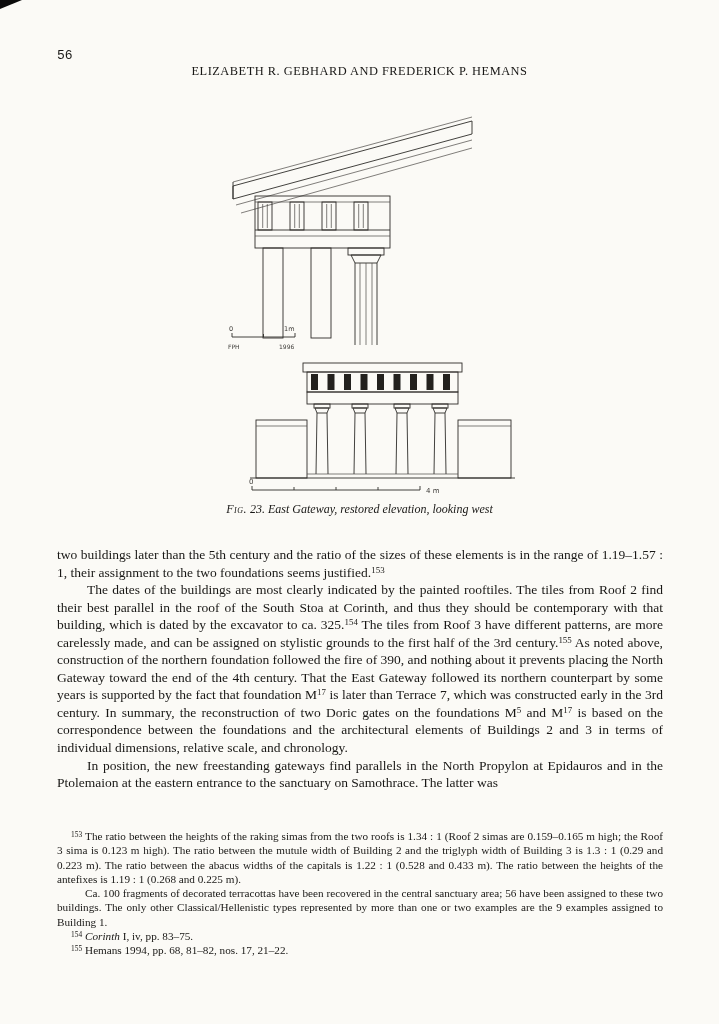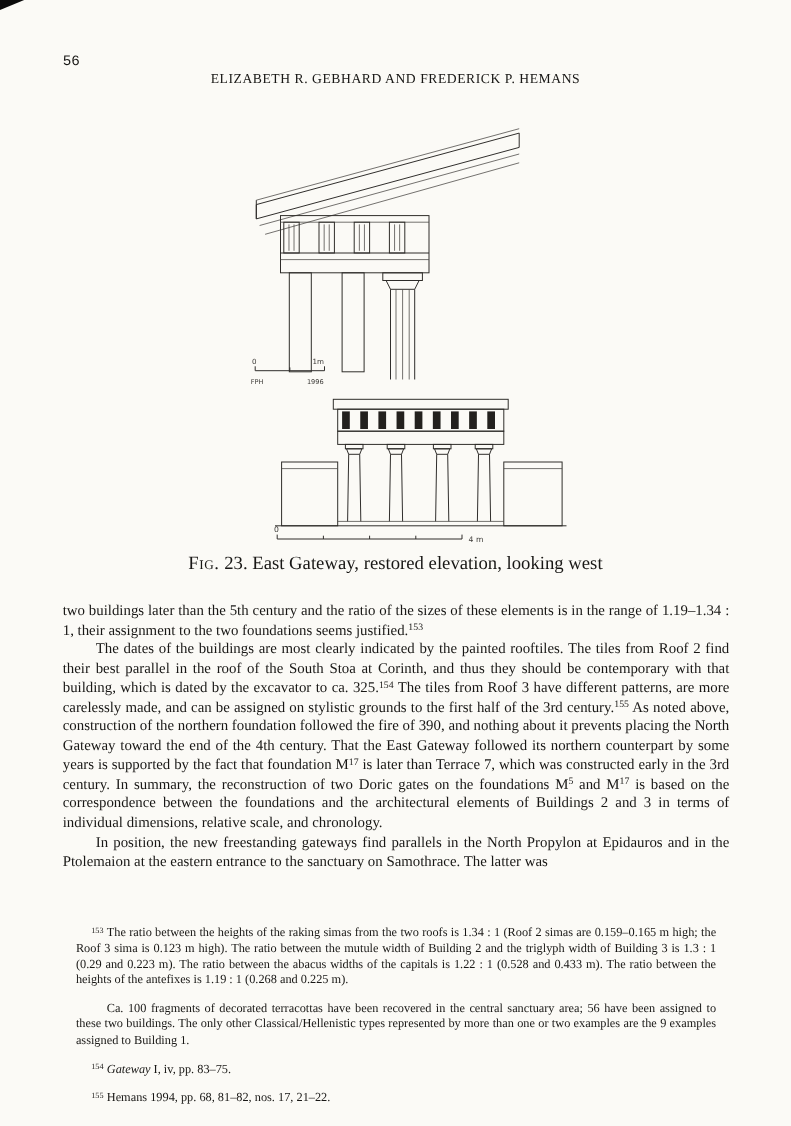--- a/index.html
+++ b/index.html
@@ -32,42 +32,43 @@
   .figure {
     position:absolute; left:200px; top:112px;
     width:320px; height:395px; margin:0;
   }
   svg .ln { stroke:#2e2c29; stroke-width:0.9; fill:none; }
   svg .thin { stroke:#4a4845; stroke-width:0.7; fill:none; }
   svg text { stroke:none; fill:#3c3a37; font-family:"DejaVu Sans", sans-serif; }
   .caption {
     position:absolute; left:0; right:0; top:502px;
     text-align:center;
-    font-size:17px;
+    font-size:12px;
+    font-style:italic;
   }
   .sc { font-variant:small-caps; letter-spacing:0.5px; }
   .it { font-style:italic; }
   .body-text {
     position:absolute; left:57px; top:546px; width:606px;
     font-size:13.5px; line-height:17.55px;
     text-align:justify;
   }
   .body-text p { margin:0; }
   p.indent { text-indent:30px; }
   sup {
     font-size:0.66em; line-height:0;
     position:relative; top:-0.45em;
     vertical-align:baseline;
   }
   .footnotes {
     position:absolute; left:57px; top:829px; width:606px;
     font-size:11.2px; line-height:14.3px;
     text-align:justify;
   }
-  .fn { margin:12px; }
+  .fn { margin:0; }
   .fn.numbered { text-indent:14px; }
   .fn.cont { text-indent:28px; }
   .fn sup { margin-right:3px; }
 </style>
 </head>
 <body>
 
 <div class="corner-mark"></div>
 
 <div class="page-number">56</div>
@@ -200,23 +201,23 @@
       <line class="ln" x1="220" y1="374" x2="220" y2="378"></line>
       <text x="49" y="372" font-size="7">0</text>
       <text x="226" y="381" font-size="7">4 m</text>
     </g>
   </svg>
 </figure>
 
 <div class="caption"><span class="sc">Fig.</span><span> 23. East Gateway, restored elevation, looking west</span></div>
 
 <div class="body-text">
-  <p><span>two buildings later than the 5th century and the ratio of the sizes of these elements is in the range of 1.19–1.34 : 1, their assignment to the two foundations seems justified.</span><sup>153</sup></p>
+  <p><span>two buildings later than the 5th century and the ratio of the sizes of these elements is in the range of 1.19–1.57 : 1, their assignment to the two foundations seems justified.</span><sup>153</sup></p>
   <p class="indent"><span>The dates of the buildings are most clearly indicated by the painted rooftiles. The tiles from Roof 2 find their best parallel in the roof of the South Stoa at Corinth, and thus they should be contemporary with that building, which is dated by the excavator to ca. 325.</span><sup>154</sup><span> The tiles from Roof 3 have different patterns, are more carelessly made, and can be assigned on stylistic grounds to the first half of the 3rd century.</span><sup>155</sup><span> As noted above, construction of the northern foundation followed the fire of 390, and nothing about it prevents placing the North Gateway toward the end of the 4th century. That the East Gateway followed its northern counterpart by some years is supported by the fact that foundation M</span><sup>17</sup><span> is later than Terrace 7, which was constructed early in the 3rd century. In summary, the reconstruction of two Doric gates on the foundations M</span><sup>5</sup><span> and M</span><sup>17</sup><span> is based on the correspondence between the foundations and the architectural elements of Buildings 2 and 3 in terms of individual dimensions, relative scale, and chronology.</span></p>
   <p class="indent"><span>In position, the new freestanding gateways find parallels in the North Propylon at Epidauros and in the Ptolemaion at the eastern entrance to the sanctuary on Samothrace. The latter was</span></p>
 </div>
 
 <div class="footnotes">
   <p class="fn numbered"><sup>153</sup><span><span>The ratio between the heights of the raking simas from the two roofs is 1.34 : 1 (Roof 2 simas are 0.159–0.165 m high; the Roof 3 sima is 0.123 m high). The ratio between the mutule width of Building 2 and the triglyph width of Building 3 is 1.3 : 1 (0.29 and 0.223 m). The ratio between the abacus widths of the capitals is 1.22 : 1 (0.528 and 0.433 m). The ratio between the heights of the antefixes is 1.19 : 1 (0.268 and 0.225 m).</span></span></p>
   <p class="fn cont"><span><span>Ca. 100 fragments of decorated terracottas have been recovered in the central sanctuary area; 56 have been assigned to these two buildings. The only other Classical/Hellenistic types represented by more than one or two examples are the 9 examples assigned to Building 1.</span></span></p>
-  <p class="fn numbered"><sup>154</sup><span><span class="it">Gateway</span><span> I, iv, pp. 83–75.</span></span></p>
+  <p class="fn numbered"><sup>154</sup><span><span class="it">Corinth</span><span> I, iv, pp. 83–75.</span></span></p>
   <p class="fn numbered"><sup>155</sup><span><span>Hemans 1994, pp. 68, 81–82, nos. 17, 21–22.</span></span></p>
 </div>
 
 </body></html>

